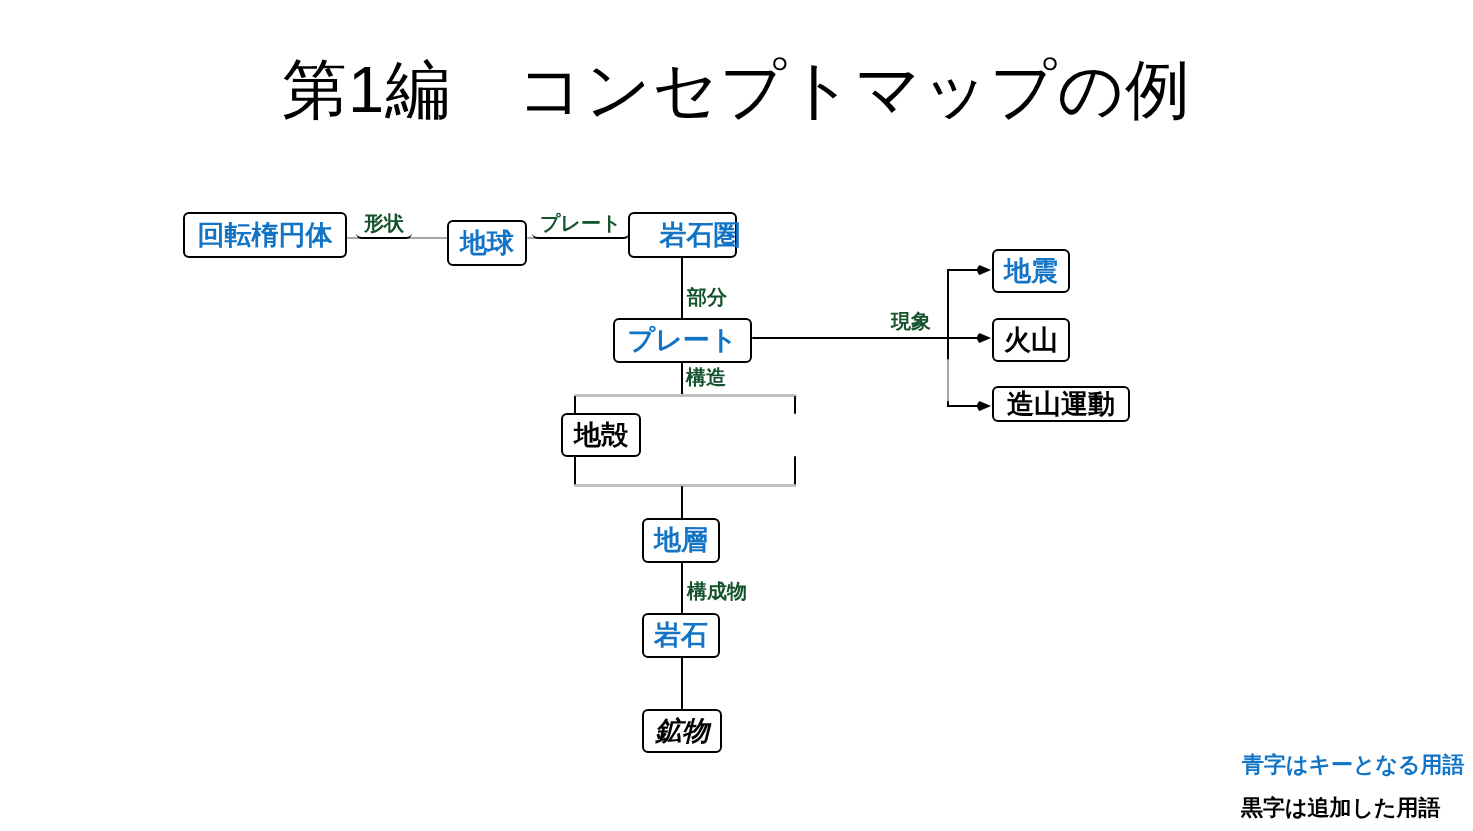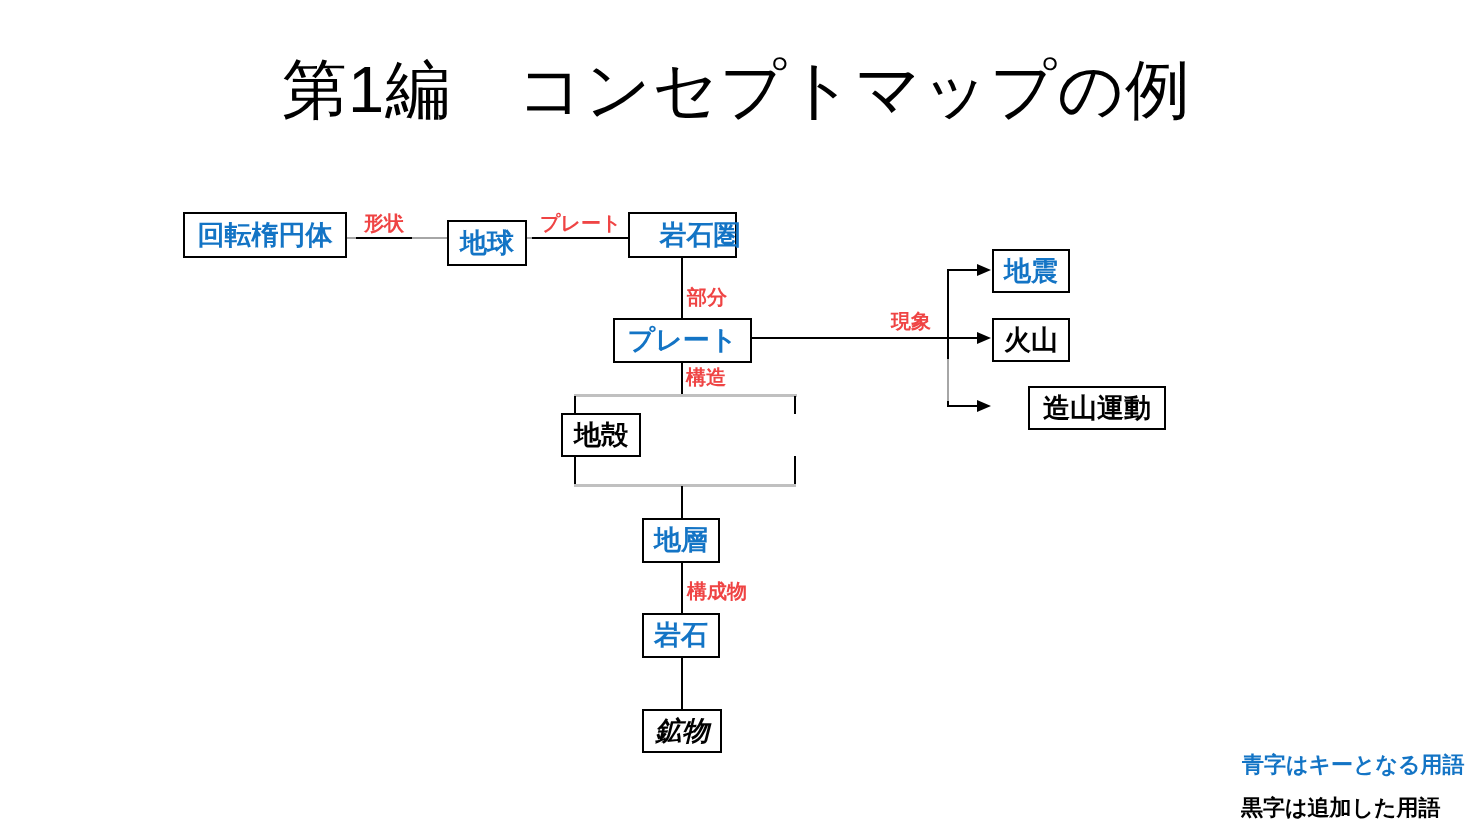--- a/index.html
+++ b/index.html
@@ -2,21 +2,21 @@
 <html lang="ja" style="--key-term-blue: #1374c5; --added-term-black: #000000; --connector-gray: #a6a6a6; --bar-gray: #c0c0c0; --line-black: #000000;"><head>
 <meta charset="utf-8">
 <style>
   :root{
     --key-term-blue:#1374c5;
     --added-term-black:#000000;
     --connector-gray:#a6a6a6;
     --bar-gray:#c0c0c0;
     --line-black:#000000;
   }
-  *{margin:0;padding:0;box-sizing:border-box;}
+  *{margin:0;padding:0;box-sizing:border-box;border-radius:6px;}
   html,body{background:#ffffff;}
   body{font-family:"Liberation Sans","DejaVu Sans",sans-serif;}
   .slide{
     position:relative;
     width:1473px;height:831px;
     background:#ffffff;
     overflow:hidden;
   }
   .slide-title{
     position:absolute;left:0;top:46px;width:100%;
@@ -34,21 +34,21 @@
   }
   .node[data-type="key"]{color:var(--key-term-blue);}
   .line{position:absolute;}
   .h-gray{height:2px;background:var(--connector-gray);}
   .h-black{height:2px;background:var(--line-black);}
   .v-black{width:2px;background:var(--line-black);}
   .v-gray{width:2px;background:var(--connector-gray);}
   .bar-gray{height:3px;background:var(--bar-gray);}
   .edge-label{
     position:absolute;
-    font-size:20px;font-weight:700;color:#ef4444;
+    font-size:20px;font-weight:700;color:#14532d;
     white-space:nowrap;line-height:24px;
   }
   .edge-label.on-line{
     padding:0 8px 2px 8px;
     border-bottom:2px solid #000000;
   }
   .arrowhead{
     position:absolute;width:0;height:0;
     border-left:14px solid #000000;
     border-top:6px solid transparent;
@@ -107,21 +107,21 @@
   <div class="edge-label" style="left:891px;top:309px;">現象</div>
   <div class="edge-label" style="left:686px;top:365px;">構造</div>
   <div class="edge-label" style="left:687px;top:579px;">構成物</div>
 
   <div class="node" style="left:183px;top:212px;width:164px;height:46px;" data-type="key">回転楕円体</div>
   <div class="node" style="left:447px;top:196px;width:80px;height:46px;margin-top:24px;" data-type="key">地球</div>
   <div class="node" style="left:628px;top:212px;width:109px;height:46px;padding-left:35px;" data-type="key">岩石圏</div>
   <div class="node" style="left:613px;top:318px;width:139px;height:45px;" data-type="key">プレート</div>
   <div class="node" style="left:992px;top:249px;width:78px;height:44px;" data-type="key">地震</div>
   <div class="node" style="left:992px;top:318px;width:78px;height:44px;" data-type="added">火山</div>
-  <div class="node" style="left:992px;top:386px;width:138px;height:44px;margin-left:36px;" data-type="added">造山運動</div>
+  <div class="node" style="left:992px;top:386px;width:138px;height:36px;" data-type="added">造山運動</div>
   <div class="node" style="left:561px;top:413px;width:80px;height:44px;" data-type="added">地殻</div>
   <div class="node" style="left:642px;top:518px;width:78px;height:45px;" data-type="key">地層</div>
   <div class="node" style="left:642px;top:613px;width:78px;height:45px;" data-type="key">岩石</div>
   <div class="node" style="left:642px;top:709px;width:80px;height:44px;font-style:italic;" data-type="added">鉱物</div>
 
   <div class="legend-line legend-added" style="left:1241px;top:795px;">黒字は追加した用語</div>
   <div class="legend-line legend-key" style="left:1242px;top:752px;">青字はキーとなる用語</div>
 
 </div>
 

